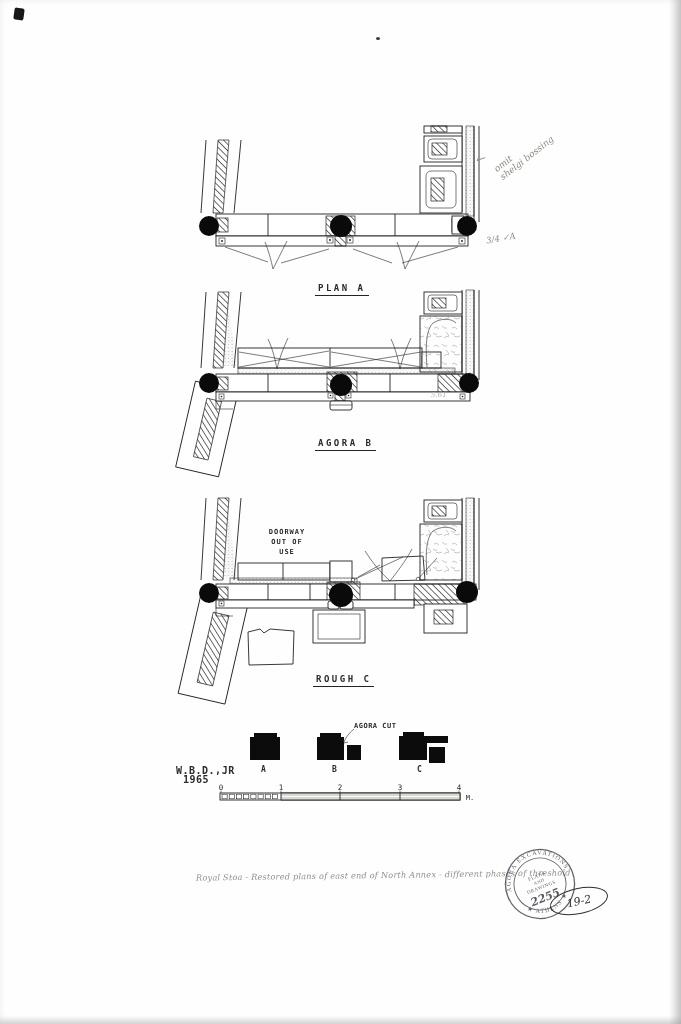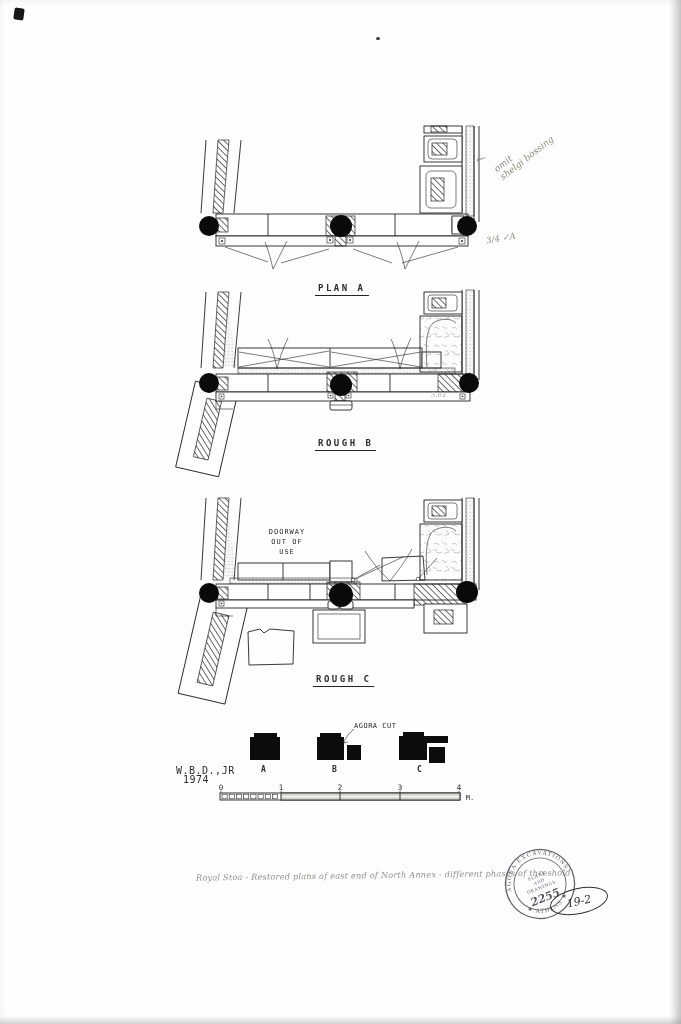--- a/index.html
+++ b/index.html
@@ -14,21 +14,21 @@
   .wh{fill:#ffffff;stroke:#232323;stroke-width:.9;}
   .ht{fill:url(#pat-hatch);stroke:#232323;stroke-width:.7;}
   .st{fill:url(#pat-stip);stroke:none;}
   .stb{fill:url(#pat-stip);stroke:#232323;stroke-width:.55;}
   .rf{fill:url(#pat-rough);stroke:#232323;stroke-width:.9;}
   .col{fill:#0a0a0a;stroke:none;}
   .blk{fill:#0c0c0c;stroke:none;}
   .sq{fill:#fff;stroke:#232323;stroke-width:.6;}
   .dot{fill:#161616;}
   
-  .draft{position:absolute;font-family:"DejaVu Sans Mono",monospace;color:#2b2b2b;}
+  .draft{position:absolute;font-family:"DejaVu Sans Mono",monospace;color:#2b2b2b;font-weight:bold;}
   .plan-title{font-size:9px;font-weight:bold;letter-spacing:2.5px;border-bottom:1.2px solid #232323;padding:0 3px 2px 3px;}
   .small-label{font-size:7px;letter-spacing:.5px;}
   .doorway{font-size:7px;line-height:10px;letter-spacing:1px;text-align:center;width:78px;}
   .credit{font-size:10px;line-height:9px;text-align:center;letter-spacing:.5px;}
   .ab-label{font-size:8px;font-weight:bold;}
   
   .hand{position:absolute;font-family:"DejaVu Serif",serif;font-style:italic;color:#8f8a80;}
   .caption{font-size:8.2px;color:#93908a;white-space:nowrap;letter-spacing:.2px;}
   .pencil-sm{font-size:8.5px;}
   .measure{font-size:7px;color:#b3afa6;}
@@ -174,21 +174,21 @@
       <rect class="rf" x="420" y="316" width="42" height="56"></rect>
       <path class="lnt" d="M427,367 C425,342 427,329 433,323 C441,318 451,318 456,323"></path>
     </g>
     <g>
       <circle class="col" cx="209" cy="383" r="10"></circle>
       <circle class="col" cx="341" cy="385" r="11"></circle>
       <circle class="col" cx="469" cy="383" r="10"></circle>
     </g>
   </svg>
   <div class="hand measure" style="left:431px;top:391px;transform:rotate(-2deg)">5.61</div>
-  <div class="draft plan-title abs" style="left:315px;top:438px">ROUGH B</div>
+  <div class="draft plan-title abs" style="left:315px;top:438px">AGORA B</div>
 
   <svg class="plan" style="left:170px;top:494px" width="335" height="215" viewBox="170 494 335 215">
     <g>
       <path class="ln" d="M206,498 L201,580"></path>
       <polygon class="ht" points="218,498 229,498 223,580 213,580"></polygon>
       <path class="ln" d="M241,498 L234,580"></path>
       <polygon class="st" points="229,514 236,578 222,578"></polygon>
     </g>
     <g transform="rotate(13 213 649)">
       <rect class="wh" x="189" y="598" width="48" height="102"></rect>
@@ -269,21 +269,21 @@
       <rect class="blk" x="426" y="736" width="22" height="7"></rect>
       <rect class="blk" x="429" y="747" width="16" height="16"></rect>
     </g>
   </svg>
   <div class="draft small-label abs" style="left:354px;top:722px">AGORA CUT</div>
   <div class="draft ab-label abs" style="left:261px;top:765px">A</div>
   <div class="draft ab-label abs" style="left:332px;top:765px">B</div>
   <div class="draft ab-label abs" style="left:417px;top:765px">C</div>
   <div class="draft credit abs" style="left:176px;top:766px;width:40px">
     <div>W.B.D.,JR</div>
-    <div>1974</div>
+    <div>1965</div>
   </div>
 
   <svg style="left:215px;top:780px" width="265" height="28" viewBox="215 780 265 28" font-family="DejaVu Sans Mono, monospace">
     <text x="221" y="790" font-size="7.5" text-anchor="middle" fill="#2b2b2b">0</text>
     <text x="281" y="790" font-size="7.5" text-anchor="middle" fill="#2b2b2b">1</text>
     <text x="340" y="790" font-size="7.5" text-anchor="middle" fill="#2b2b2b">2</text>
     <text x="400" y="790" font-size="7.5" text-anchor="middle" fill="#2b2b2b">3</text>
     <text x="459" y="790" font-size="7.5" text-anchor="middle" fill="#2b2b2b">4</text>
     <path class="lnt" d="M221,790.5 V793 M281,790.5 V793 M340,790.5 V793 M400,790.5 V793 M459,790.5 V793"></path>
     <rect class="wh" x="220" y="793" width="240" height="7"></rect>

